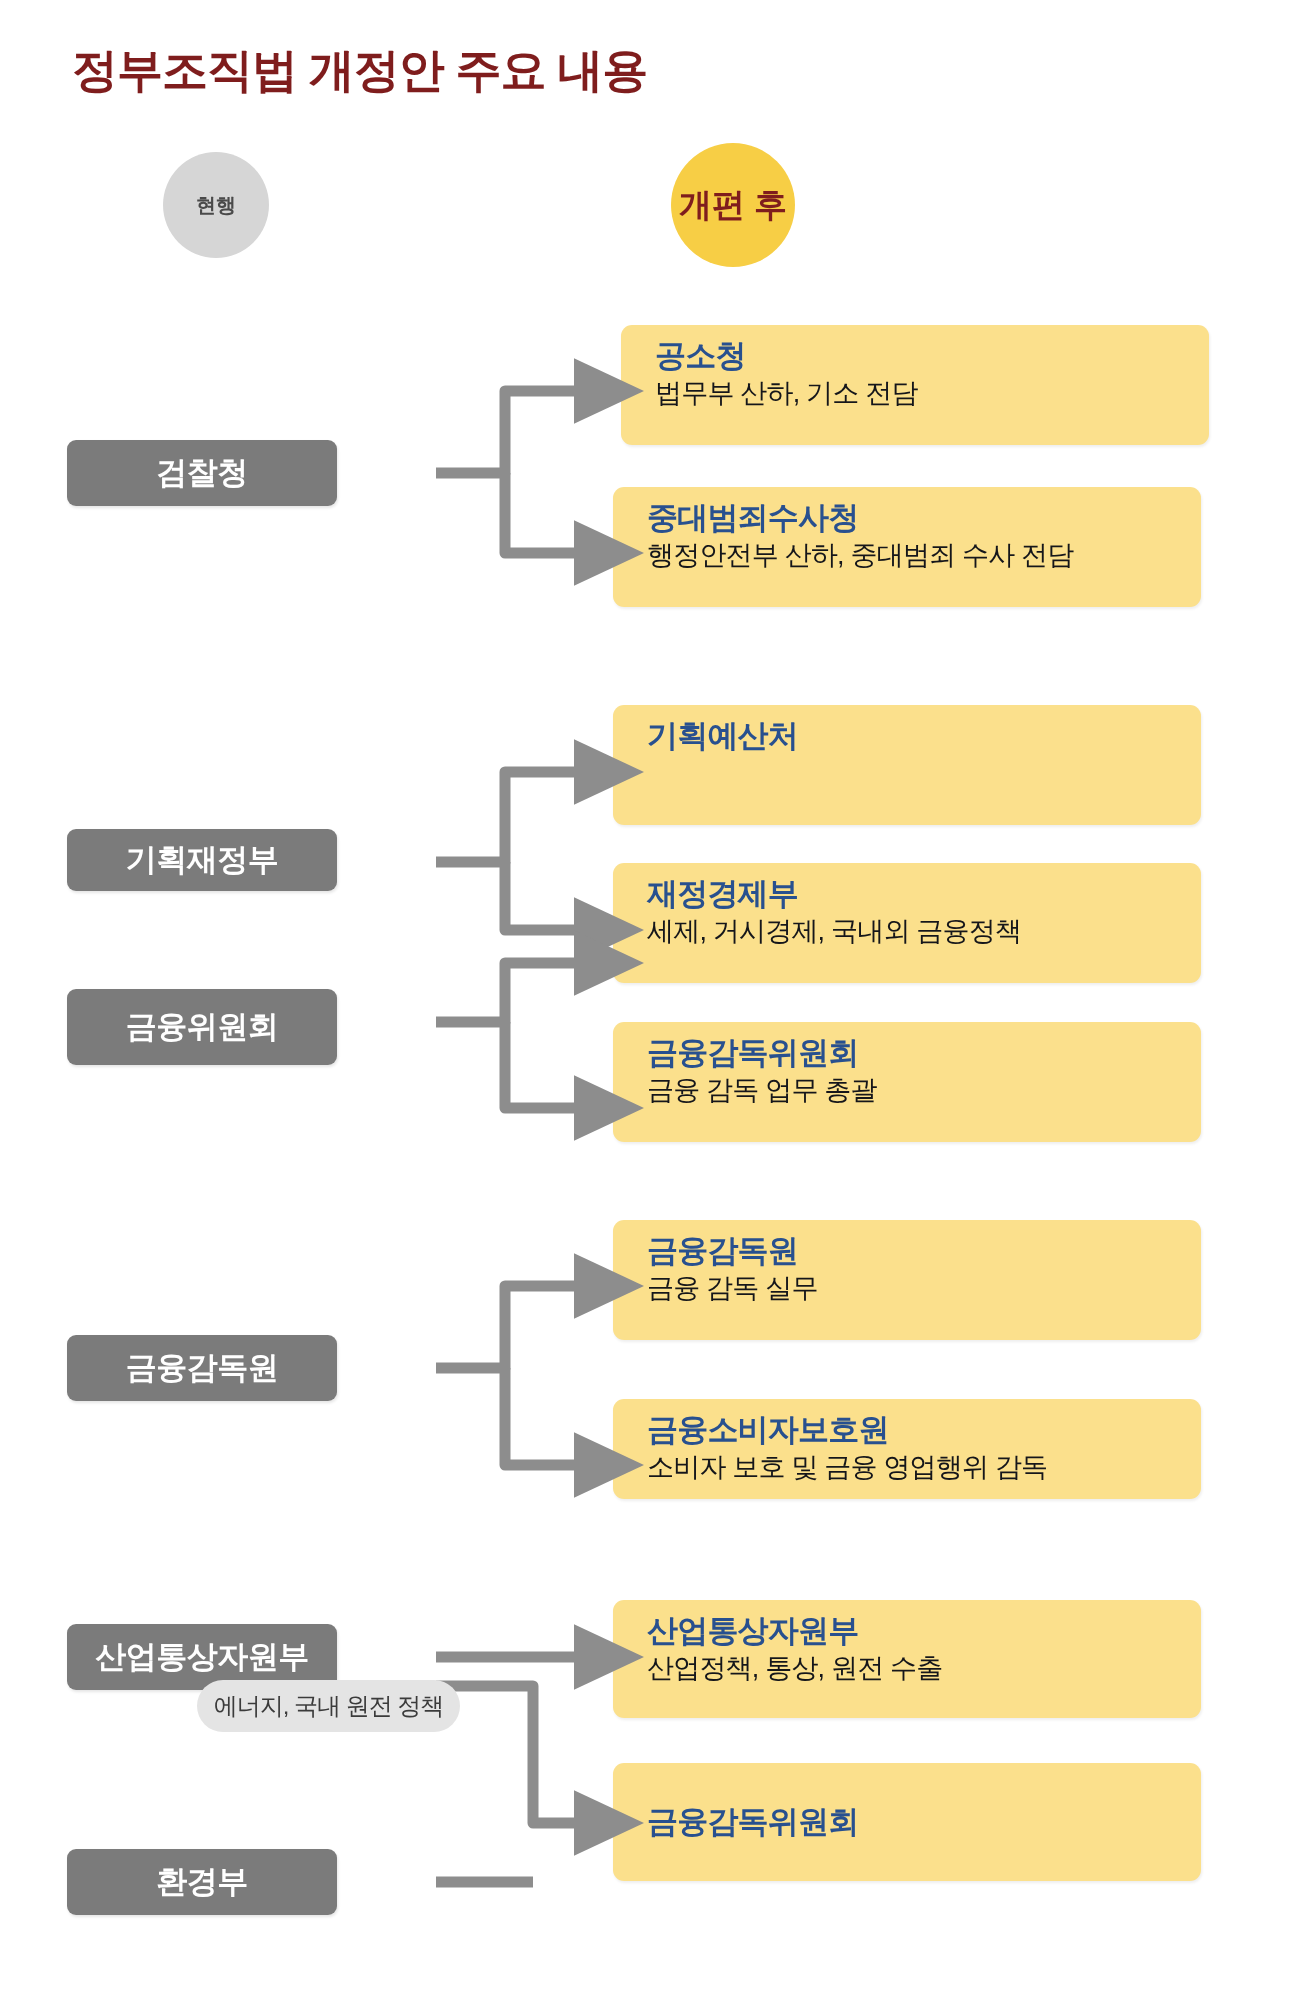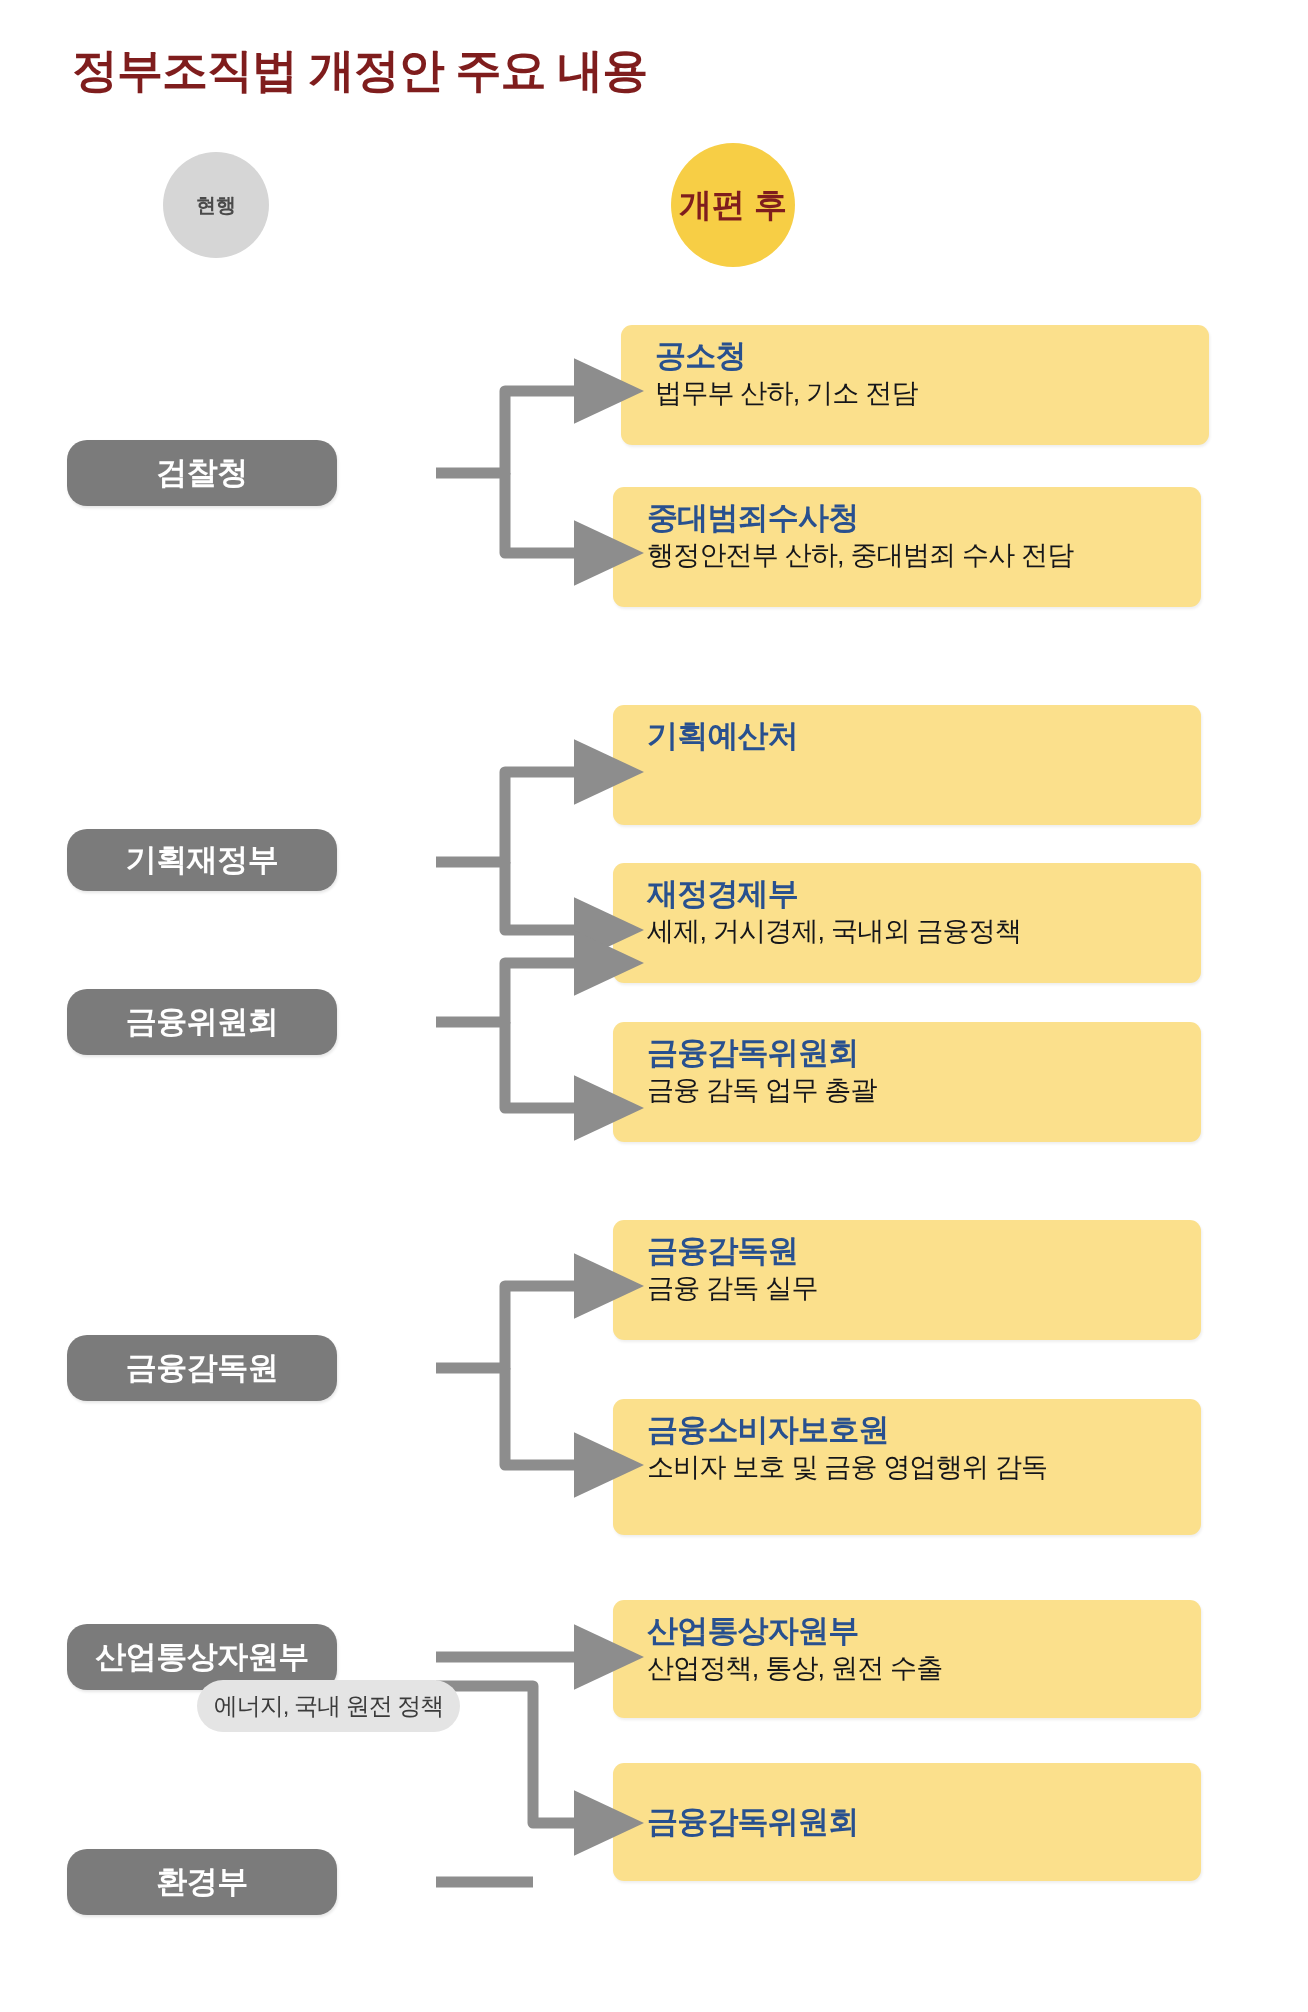--- a/index.html
+++ b/index.html
@@ -30,21 +30,21 @@
     left:163px;top:152px;width:106px;height:106px;
     background:#d6d6d6;color:#4a4a4a;font-size:20px;
   }
   .badge-after{
     left:671px;top:143px;width:124px;height:124px;
     background:#f7ce45;color:#7f1d1d;font-size:33px;
   }
 
   
   .gbox{
-    position:absolute;background:#7b7b7b;border-radius:20px;
+    position:absolute;background:#7b7b7b;border-radius:9px;
     display:flex;align-items:center;justify-content:center;
     color:#ffffff;font-size:31px;font-weight:bold;
     letter-spacing:-0.5px;white-space:nowrap;
     box-shadow:1px 2px 3px rgba(0,0,0,0.10);
   }
 
   
   .ycard{
     position:absolute;background:#fbe08c;border-radius:11px;
     padding:14px 0 14px 34px;box-sizing:border-box;
@@ -124,21 +124,21 @@
   </div>
 
   <div class="ycard" style="left:613px;top:487px;width:588px;height:120px;">
     <div class="c-title">중대범죄수사청</div>
     <div class="c-sub">행정안전부 산하, 중대범죄 수사 전담</div>
   </div>
 
   <div class="gbox" style="left:67px;top:829px;width:270px;height:62px;">
     <span>기획재정부</span>
   </div>
-  <div class="gbox" style="left:67px;top:989px;width:270px;height:66px;">
+  <div class="gbox" style="left:67px;top:989px;width:270px;height:76px;">
     <span>금융위원회</span>
   </div>
 
   <div class="ycard" style="left:613px;top:705px;width:588px;height:120px;">
     <div class="c-title">기획예산처</div>
   </div>
 
   <div class="ycard" style="left:613px;top:863px;width:588px;height:120px;">
     <div class="c-title">재정경제부</div>
     <div class="c-sub">세제, 거시경제, 국내외 금융정책</div>
@@ -151,21 +151,21 @@
 
   <div class="gbox" style="left:67px;top:1335px;width:270px;height:66px;">
     <span>금융감독원</span>
   </div>
 
   <div class="ycard" style="left:613px;top:1220px;width:588px;height:120px;">
     <div class="c-title">금융감독원</div>
     <div class="c-sub">금융 감독 실무</div>
   </div>
 
-  <div class="ycard" style="left:613px;top:1399px;width:588px;height:136px;">
+  <div class="ycard" style="left:613px;top:1399px;width:588px;height:100px;">
     <div class="c-title">금융소비자보호원</div>
     <div class="c-sub">소비자 보호 및 금융 영업행위 감독</div>
   </div>
 
   <div class="gbox" style="left:67px;top:1624px;width:270px;height:66px;">
     <span>산업통상자원부</span>
   </div>
   <div class="gbox" style="left:67px;top:1849px;width:270px;height:66px;">
     <span>환경부</span>
   </div>

